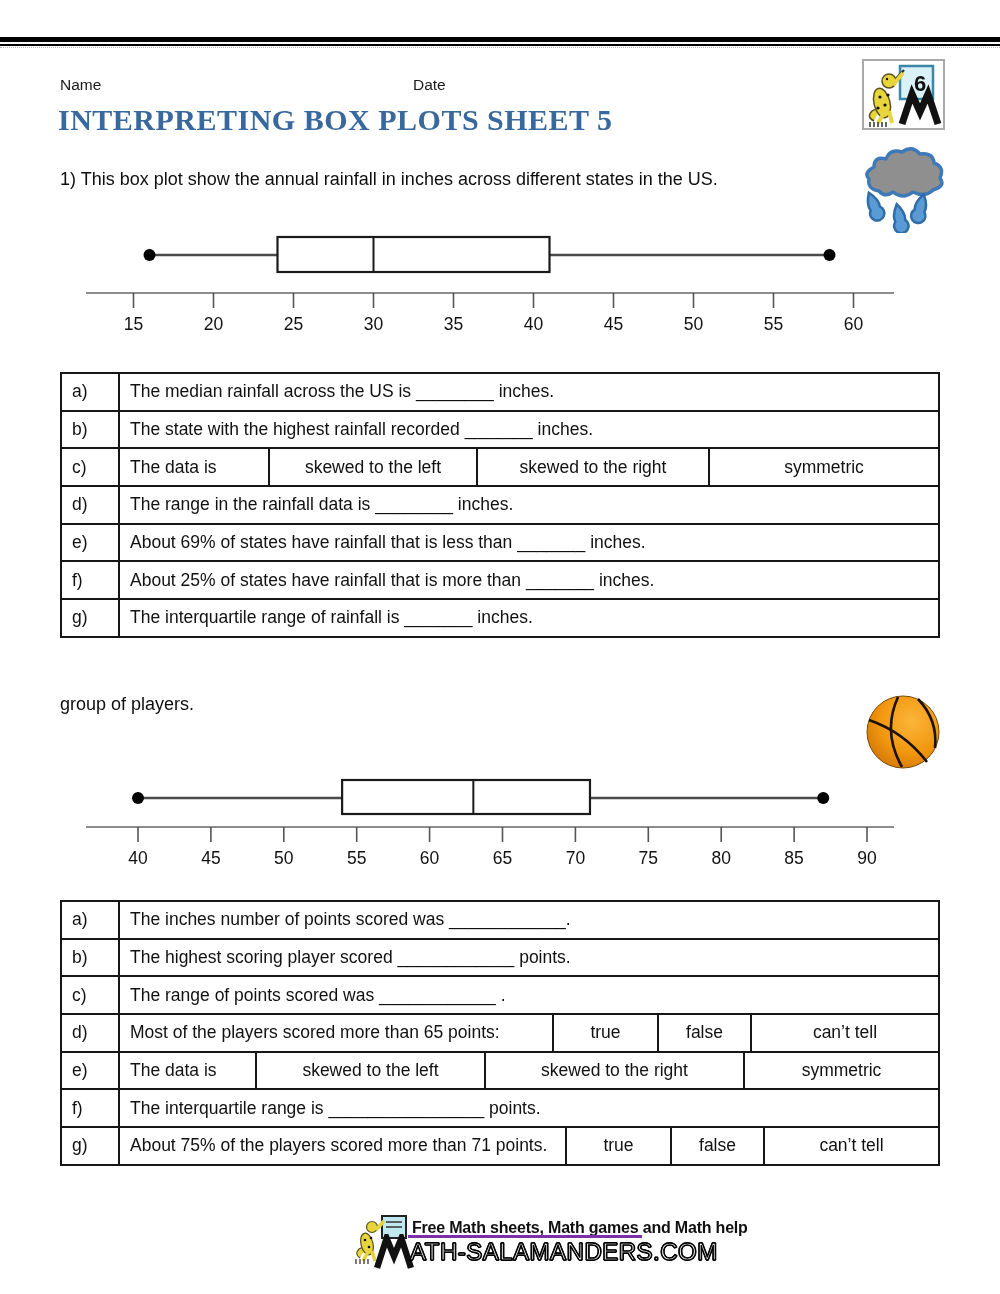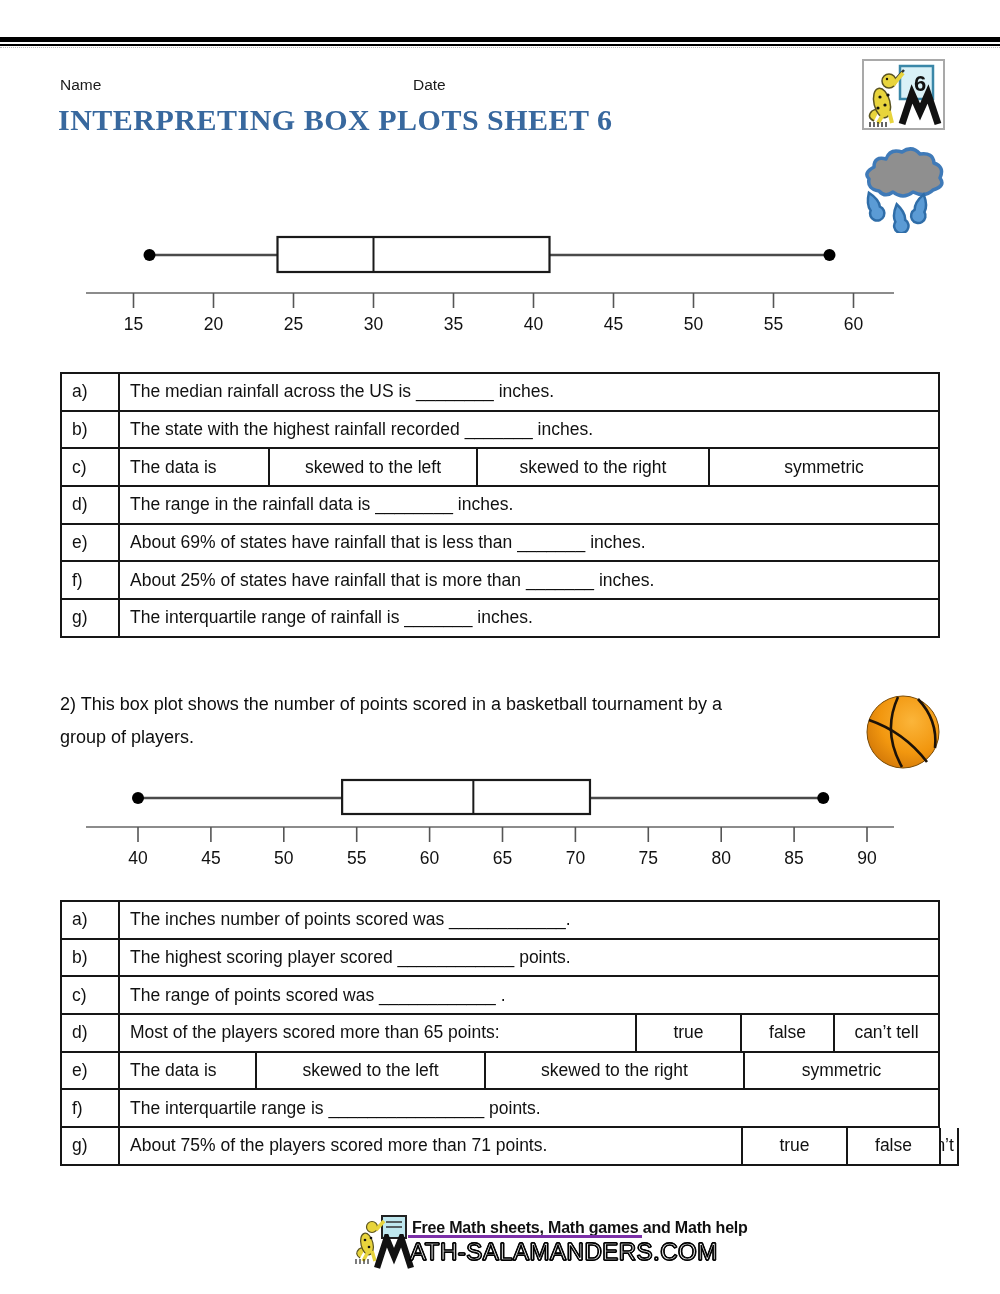--- a/index.html
+++ b/index.html
@@ -101,22 +101,23 @@
           <line x1="6" y1="66" x2="6" y2="61"></line>
             <line x1="10" y1="66" x2="10" y2="61"></line>
           <line x1="14" y1="66" x2="14" y2="61"></line>
             <line x1="18" y1="66" x2="18" y2="61"></line>
           <line x1="22" y1="66" x2="22" y2="61"></line>
         </g>
       </g>
     </svg>
   </div>
 
-  <div class="page-title">INTERPRETING BOX PLOTS SHEET 6</div>
-
+  <div class="page-title">INTERPRETING BOX PLOTS SHEET 5</div>
+
+  <div class="qtext" id="q1-text">1) This box plot show the annual rainfall in inches across different states in the US.</div>
 
   <div class="icon-abs" id="cloud-icon">
     <svg width="100" height="88" viewBox="0 0 100 88">
       <path d="M24,46 Q12,44 14,34 Q8,28 19,22 Q19,11 31,14 Q35,3 47,7 Q57,0 65,9 Q78,7 79,18 Q90,22 85,33 Q91,41 78,45 Q70,53 58,47 Q48,55 38,47 Q30,53 24,46 Z" fill="#8f8f8f" stroke="#3f7ab8" stroke-width="3.5" stroke-linejoin="round"></path>
       <g>
         <path transform="translate(18,58) rotate(-22)" d="M0,-11 Q7,-1 5,6 A7.2,7.2 0 1,1 -5,6 Q-7,-1 0,-11 Z" fill="#5b9bd5" stroke="#2f6da8" stroke-width="2.5"></path>
         <path transform="translate(44,70) rotate(-12)" d="M0,-11 Q7,-1 5,6 A7.2,7.2 0 1,1 -5,6 Q-7,-1 0,-11 Z" fill="#5b9bd5" stroke="#2f6da8" stroke-width="2.5"></path>
         <path transform="translate(66,60) rotate(14)" d="M0,-11 Q7,-1 5,6 A7.2,7.2 0 1,1 -5,6 Q-7,-1 0,-11 Z" fill="#5b9bd5" stroke="#2f6da8" stroke-width="2.5"></path>
       </g>
     </svg>
@@ -180,21 +181,20 @@
       <div class="wcell lbl">f)</div>
       <div class="wcell grow">About 25% of states have rainfall that is more than _______ inches.</div>
     </div>
     <div class="wrow">
       <div class="wcell lbl">g)</div>
       <div class="wcell grow">The interquartile range of rainfall is _______ inches.</div>
     </div>
   </div>
 
   <div class="qtext" id="q2-text">
-    <div>2) This box plot shows the number of points scored in a basketball tournament by a</div>
     <div>group of players.</div>
   </div>
 
   <div class="icon-abs" id="basketball-icon">
     <svg width="90" height="80" viewBox="0 0 90 80">
       <defs>
         <radialGradient id="ballg" cx="62%" cy="35%" r="80%">
           <stop offset="0%" stop-color="#fbb53a"></stop>
           <stop offset="55%" stop-color="#f2970f"></stop>
           <stop offset="100%" stop-color="#c96f06"></stop>
@@ -249,39 +249,39 @@
     <div class="wrow">
       <div class="wcell lbl">b)</div>
       <div class="wcell grow">The highest scoring player scored ____________ points.</div>
     </div>
     <div class="wrow">
       <div class="wcell lbl">c)</div>
       <div class="wcell grow">The range of points scored was ____________ .</div>
     </div>
     <div class="wrow">
       <div class="wcell lbl">d)</div>
-      <div class="wcell" style="width:517px;flex:none;">Most of the players scored more than 65 points:</div>
+      <div class="wcell" style="width:434px;flex:none;">Most of the players scored more than 65 points:</div>
       <div class="wcell ctr" style="width:105px;flex:none;">true</div>
       <div class="wcell ctr" style="width:93px;flex:none;">false</div>
       <div class="wcell ctr grow">can’t tell</div>
     </div>
     <div class="wrow">
       <div class="wcell lbl">e)</div>
       <div class="wcell" style="width:137px;flex:none;">The data is</div>
       <div class="wcell ctr" style="width:229px;flex:none;">skewed to the left</div>
       <div class="wcell ctr" style="width:259px;flex:none;">skewed to the right</div>
       <div class="wcell ctr grow">symmetric</div>
     </div>
     <div class="wrow">
       <div class="wcell lbl">f)</div>
       <div class="wcell grow">The interquartile range is ________________ points.</div>
     </div>
     <div class="wrow">
       <div class="wcell lbl">g)</div>
-      <div class="wcell" style="width:623px;flex:none;">About 75% of the players scored more than 71 points.</div>
+      <div class="wcell" style="width:447px;flex:none;">About 75% of the players scored more than 71 points.</div>
       <div class="wcell ctr" style="width:105px;flex:none;">true</div>
       <div class="wcell ctr" style="width:93px;flex:none;">false</div>
       <div class="wcell ctr grow">can’t tell</div>
     </div>
   </div>
 
   <div class="footer">
     <svg class="salamander" width="58" height="50" viewBox="0 0 58 50">
       <rect x="30" y="2" width="24" height="22" fill="#bfe8ef" stroke="#222" stroke-width="2"></rect>
       <line x1="34" y1="8" x2="50" y2="8" stroke="#333" stroke-width="1.5"></line>

